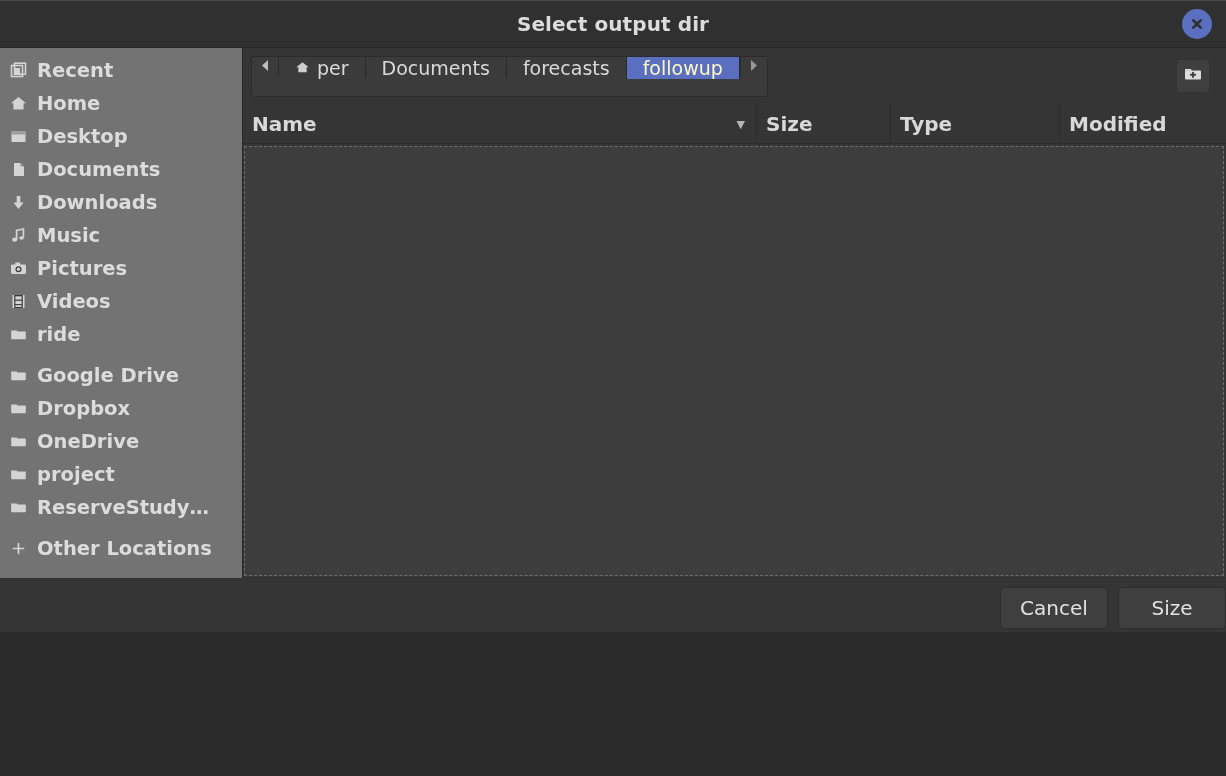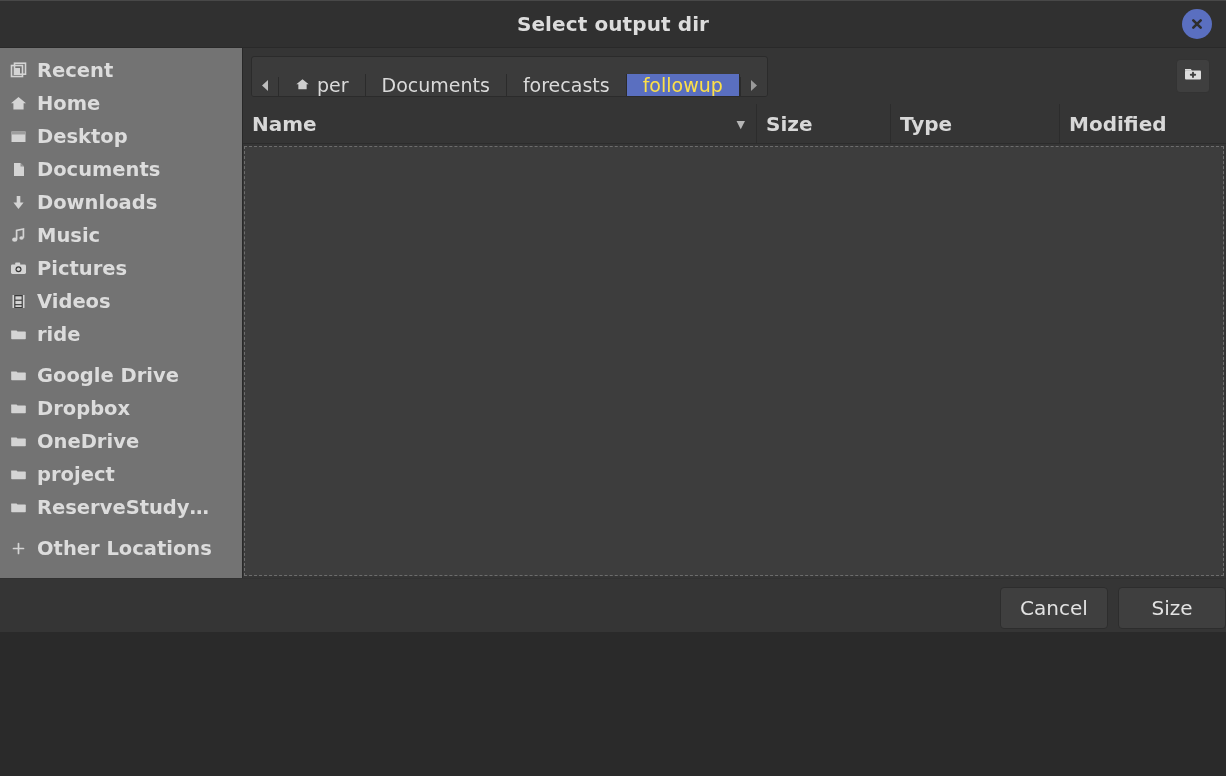--- a/index.html
+++ b/index.html
@@ -73,42 +73,42 @@
   .rightpane { flex: 1; display: flex; flex-direction: column; min-width: 0; background:#353535; }
 
   
   .pathbar {
     height: 56px; min-height: 56px;
     display: flex; align-items: center;
     padding: 0 8px 0 8px;
     background: #353535;
   }
   .crumbs {
-    display: flex; align-items: flex-end; height: 41px;
+    display: flex; align-items: flex-start; height: 41px;
     border: 1px solid #2b2b2b; border-radius: 3px;
     overflow: hidden;
     background: #3b3b3b;
   }
   .crumb-arrow {
     width: 27px; display: flex; align-items: center; justify-content: center;
     background: #3b3b3b; cursor: pointer;
     border-right: 1px solid #2b2b2b;
   }
   .crumb-arrow.right { border-right: none; border-left: 1px solid #2b2b2b; }
   .crumb {
     display: flex; align-items: center; gap: 7px;
     padding: 0 16px;
     font-size: 19px; color: #dadada;
     background: #3b3b3b;
     border-right: 1px solid #2b2b2b;
     cursor: pointer;
     white-space: nowrap;
   }
   .crumb:last-of-type { border-right: none; }
-  .crumb.selected { background: #5a6fc0; color: #fde047; }
+  .crumb.selected { background: #5a6fc0; color: #fef9c3; }
   .crumb .home-ico { display: flex; align-items: center; color:#cfcfcf; }
   .spacer { flex: 1; }
   .newfolder-btn {
     width: 34px; height: 34px; border-radius: 4px;
     background: #3f3f3f; border: 1px solid #333;
     display: flex; align-items: center; justify-content: center;
     cursor: pointer; margin-right: 8px;
   }
 
   

